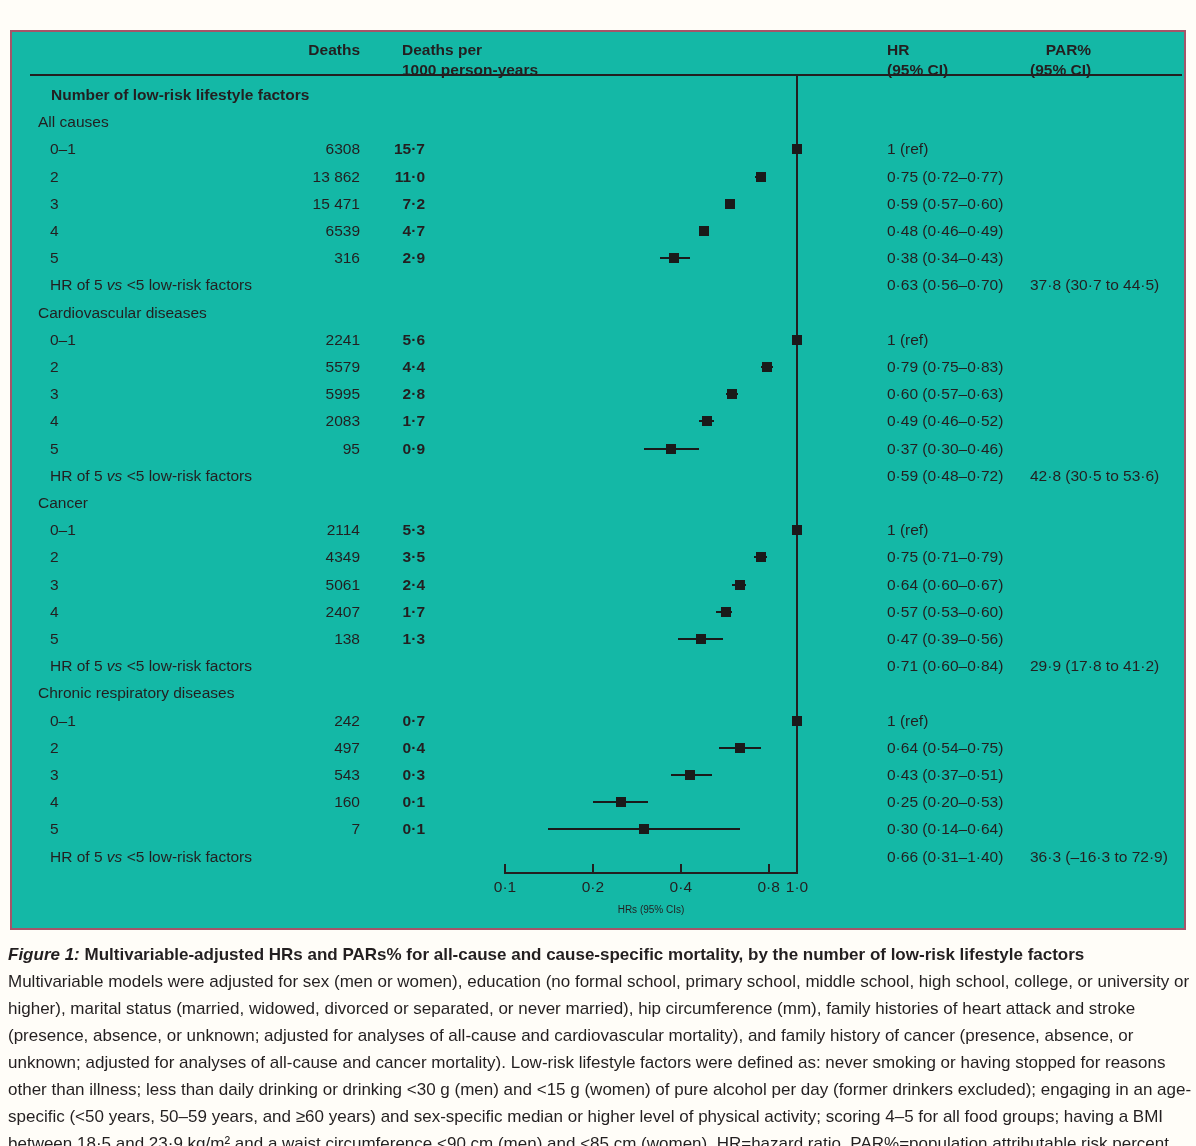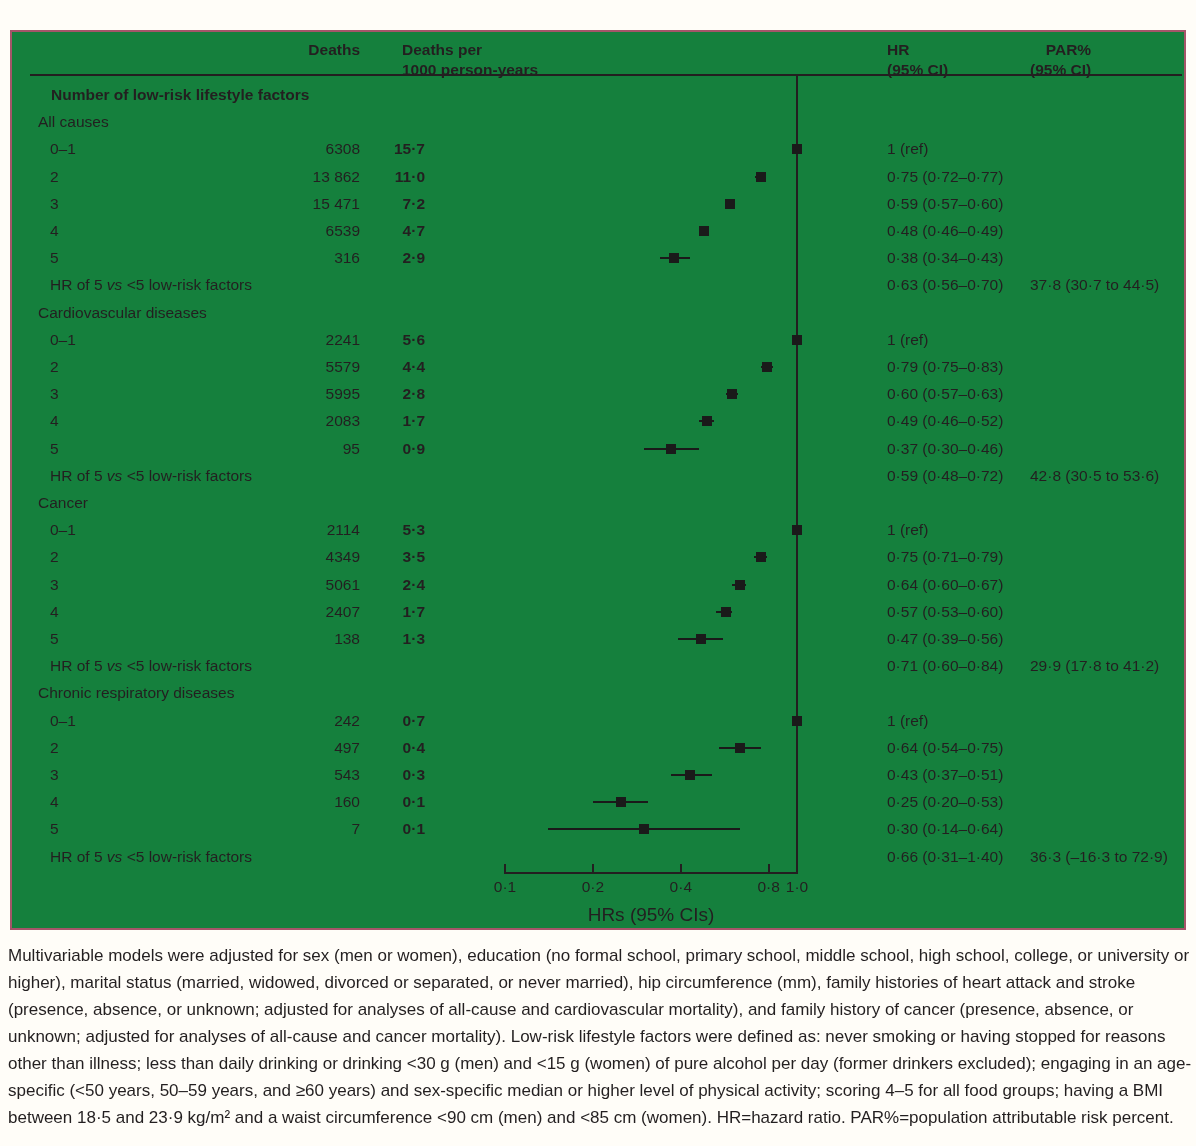--- a/index.html
+++ b/index.html
@@ -5,21 +5,21 @@
   * { margin:0; padding:0; box-sizing:border-box; }
   html,body { width:1196px; height:1146px; }
   body {
     position:relative;
     background:#fffdf8;
     color:#231f20;
     font-family:"Liberation Sans", sans-serif;
   }
   .figure-box {
     position:absolute; left:10px; top:30px; width:1176px; height:900px;
-    border:2px solid #a55569; background:#15803d;
+    border:2px solid #a55569; background:#14b8a6;
   }
   .hdr {
     position:absolute; top:8px;
     font-weight:bold; font-size:15.5px; line-height:20px;
     white-space:pre-line;
   }
   .hdr-deaths { left:160px; width:188px; text-align:right; }
   .hdr-rate   { left:390px; }
   .hdr-hr     { left:875px; }
   .hdr-par    { left:1018px;text-align:right; }
@@ -29,21 +29,21 @@
   .cell-label-section { left:26px; font-weight:bold;margin-left:13px; }
   .cell-label-group   { left:26px; }
   .cell-label-item    { left:38px; }
   .cell-deaths { left:160px; width:188px; text-align:right; }
   .cell-rate   { left:355px; width:58px;  text-align:right;font-weight:bold; }
   .cell-hr     { left:875px; }
   .cell-par    { left:1018px; }
   .marker { position:absolute; width:10px; height:10px; background:#1a1a1a; }
   .ci-line { position:absolute; height:2px; background:#1a1a1a; }
   .tick-label { position:absolute; transform:translateX(-50%); font-size:15.5px; white-space:nowrap; }
-  .axis-label { position:absolute; transform:translateX(-50%); font-size:19px; white-space:nowrap; }
+  .axis-label { position:absolute; transform:translateX(-50%); font-size:10px; white-space:nowrap; }
   .caption { position:absolute; left:8px; top:942px; width:1184px; }
   .caption-title { font-size:17px; font-weight:bold; line-height:26px; }
   .caption-title .fig-num { font-style:italic; }
   .caption-body { font-size:17px; line-height:27px; }
 </style>
 </head>
 <body>
 
 <div class="figure-box">
   <div class="hdr hdr-deaths">Deaths</div>
@@ -261,14 +261,16 @@
       <div class="rule" style="left: 667.802px; top: 832px; width: 2px; height: 8px;"></div>
       <div class="tick-label" style="left: 668.802px; top: 846px;">0·4</div>
       <div class="rule" style="left: 755.702px; top: 832px; width: 2px; height: 8px;"></div>
       <div class="tick-label" style="left: 756.702px; top: 846px;">0·8</div>
       <div class="rule" style="left: 784px; top: 832px; width: 2px; height: 8px;"></div>
       <div class="tick-label" style="left: 785px; top: 846px;">1·0</div>
     </div>
 </div>
 
 <div class="caption">
+  <p class="caption-title"><span class="fig-num">Figure 1:</span>
+    <span>Multivariable-adjusted HRs and PARs% for all-cause and cause-specific mortality, by the number of low-risk lifestyle factors</span></p>
   <p class="caption-body">Multivariable models were adjusted for sex (men or women), education (no formal school, primary school, middle school, high school, college, or university or higher), marital status (married, widowed, divorced or separated, or never married), hip circumference (mm), family histories of heart attack and stroke (presence, absence, or unknown; adjusted for analyses of all-cause and cardiovascular mortality), and family history of cancer (presence, absence, or unknown; adjusted for analyses of all-cause and cancer mortality). Low-risk lifestyle factors were defined as: never smoking or having stopped for reasons other than illness; less than daily drinking or drinking &lt;30 g (men) and &lt;15 g (women) of pure alcohol per day (former drinkers excluded); engaging in an age-specific (&lt;50 years, 50–59 years, and ≥60 years) and sex-specific median or higher level of physical activity; scoring 4–5 for all food groups; having a BMI between 18·5 and 23·9 kg/m² and a waist circumference &lt;90 cm (men) and &lt;85 cm (women). HR=hazard ratio. PAR%=population attributable risk percent.</p>
 </div>
 
 </body></html>

